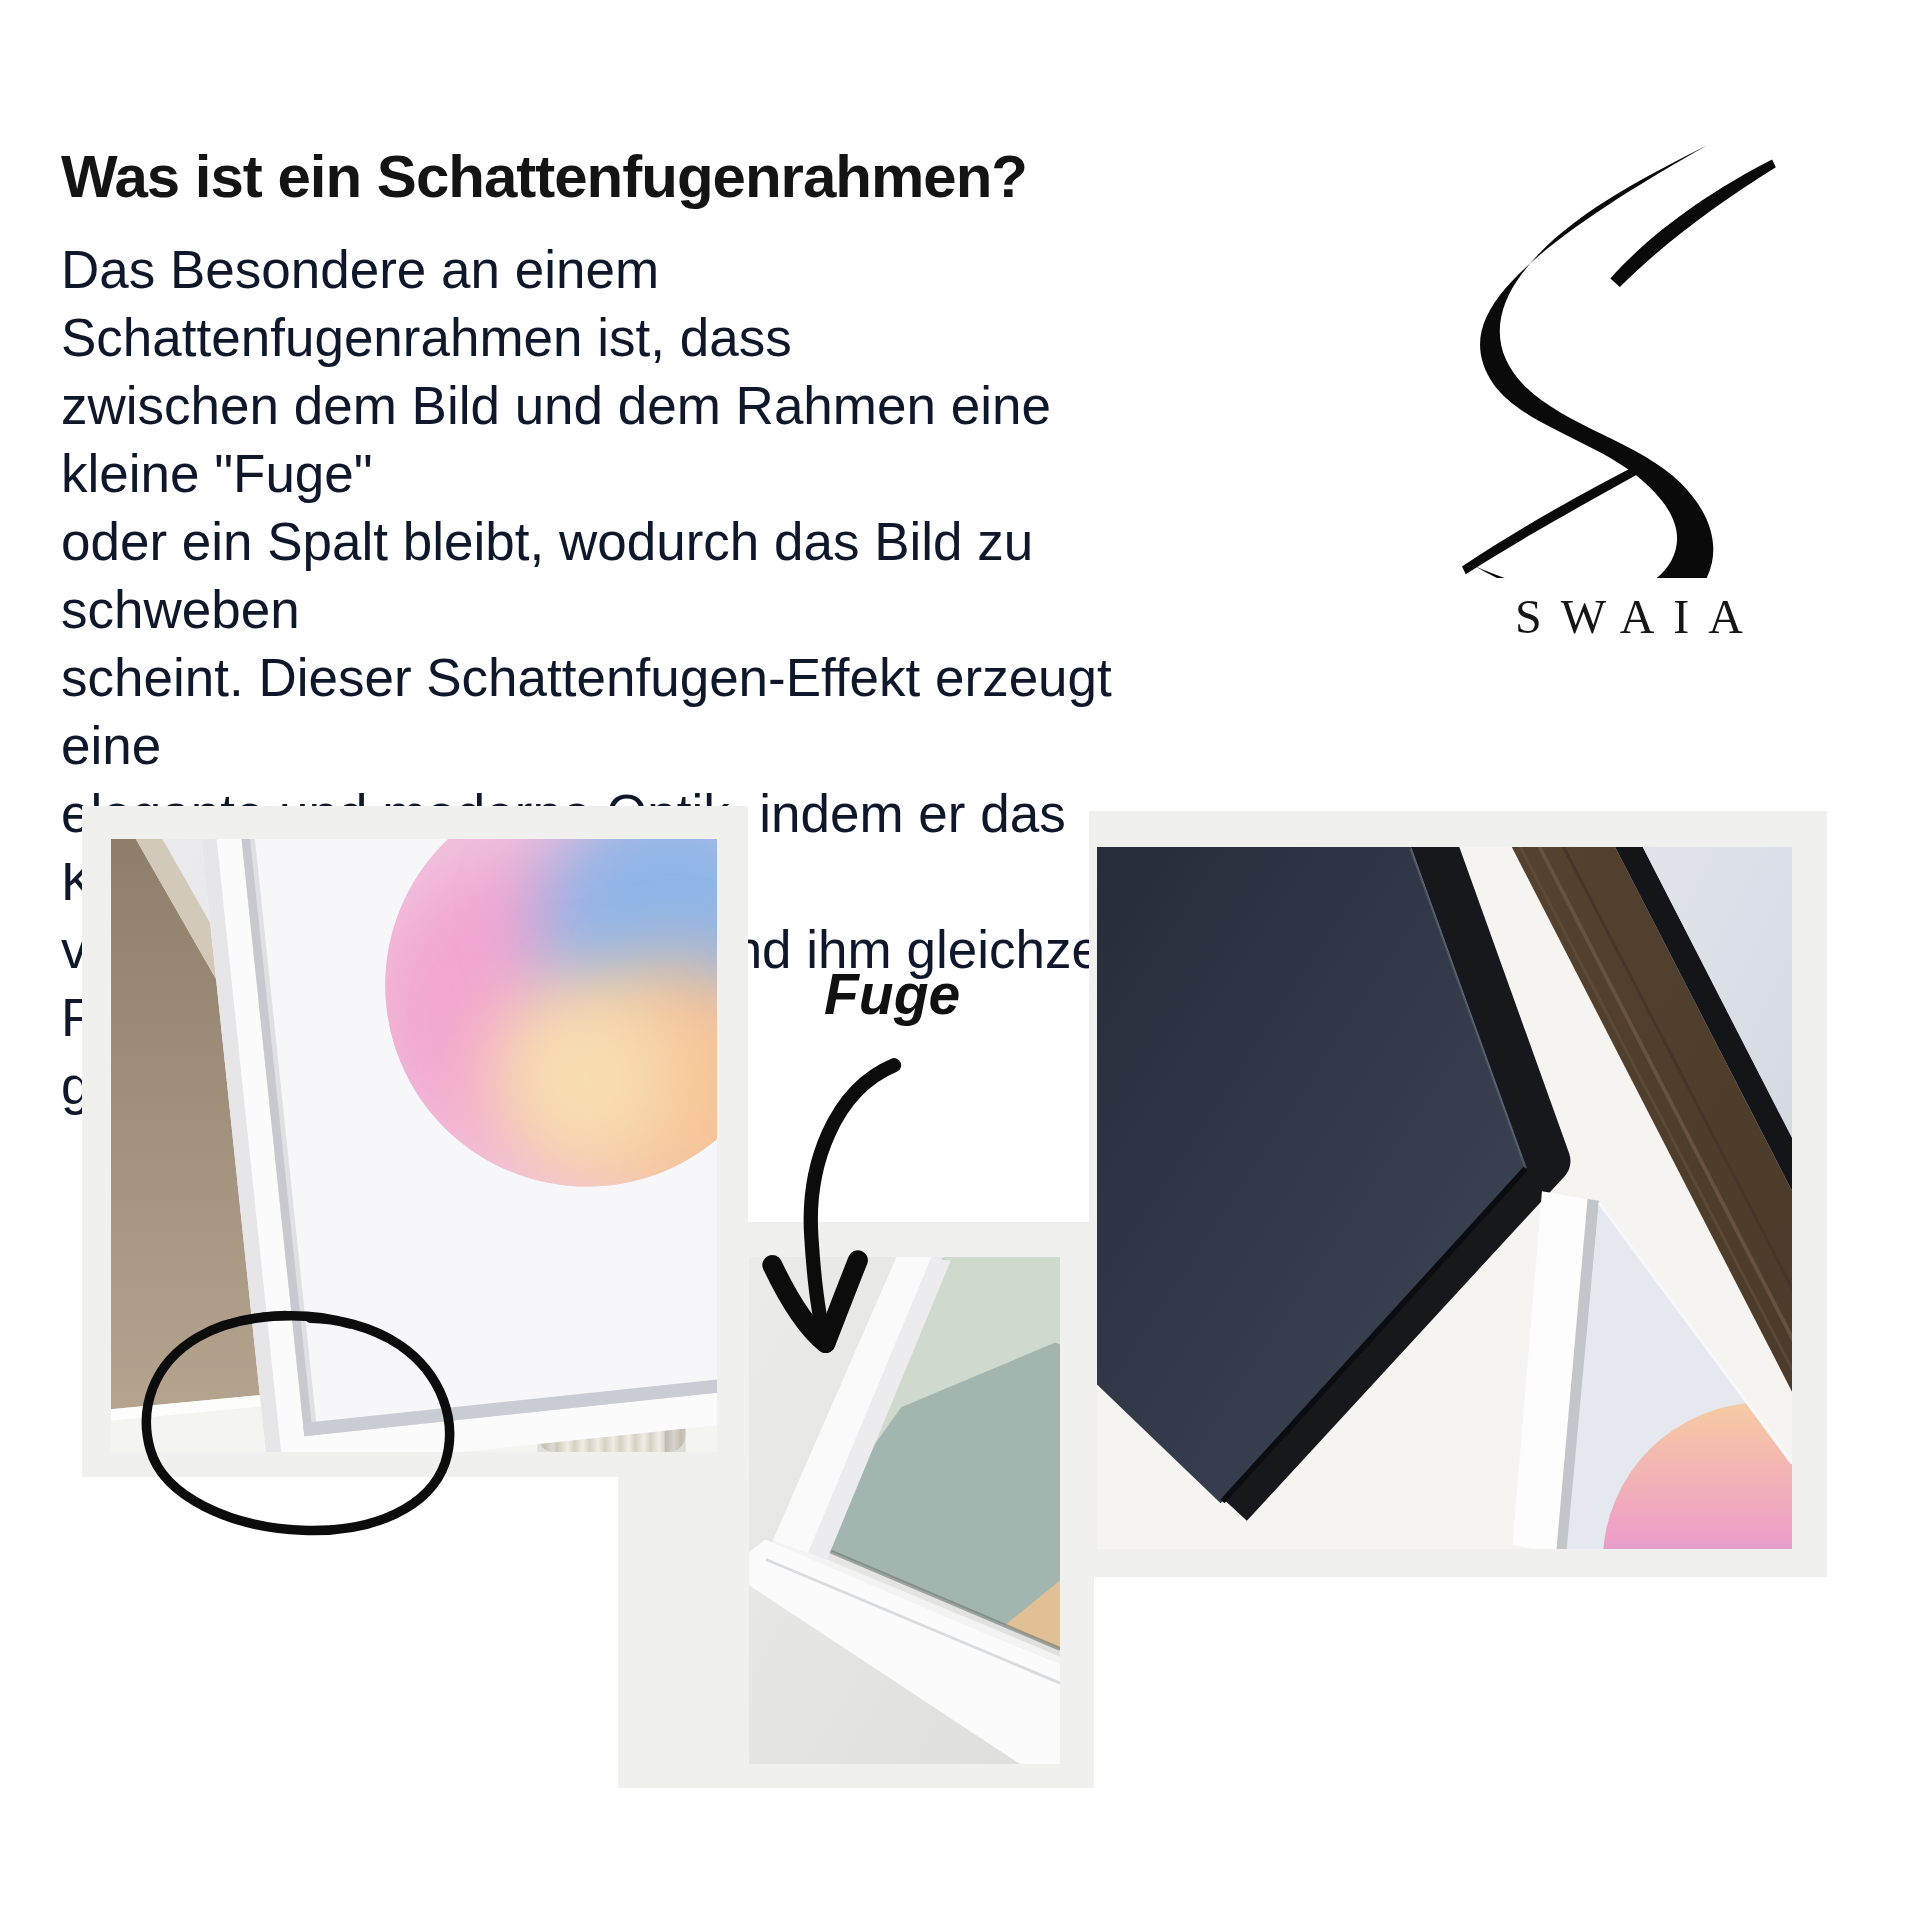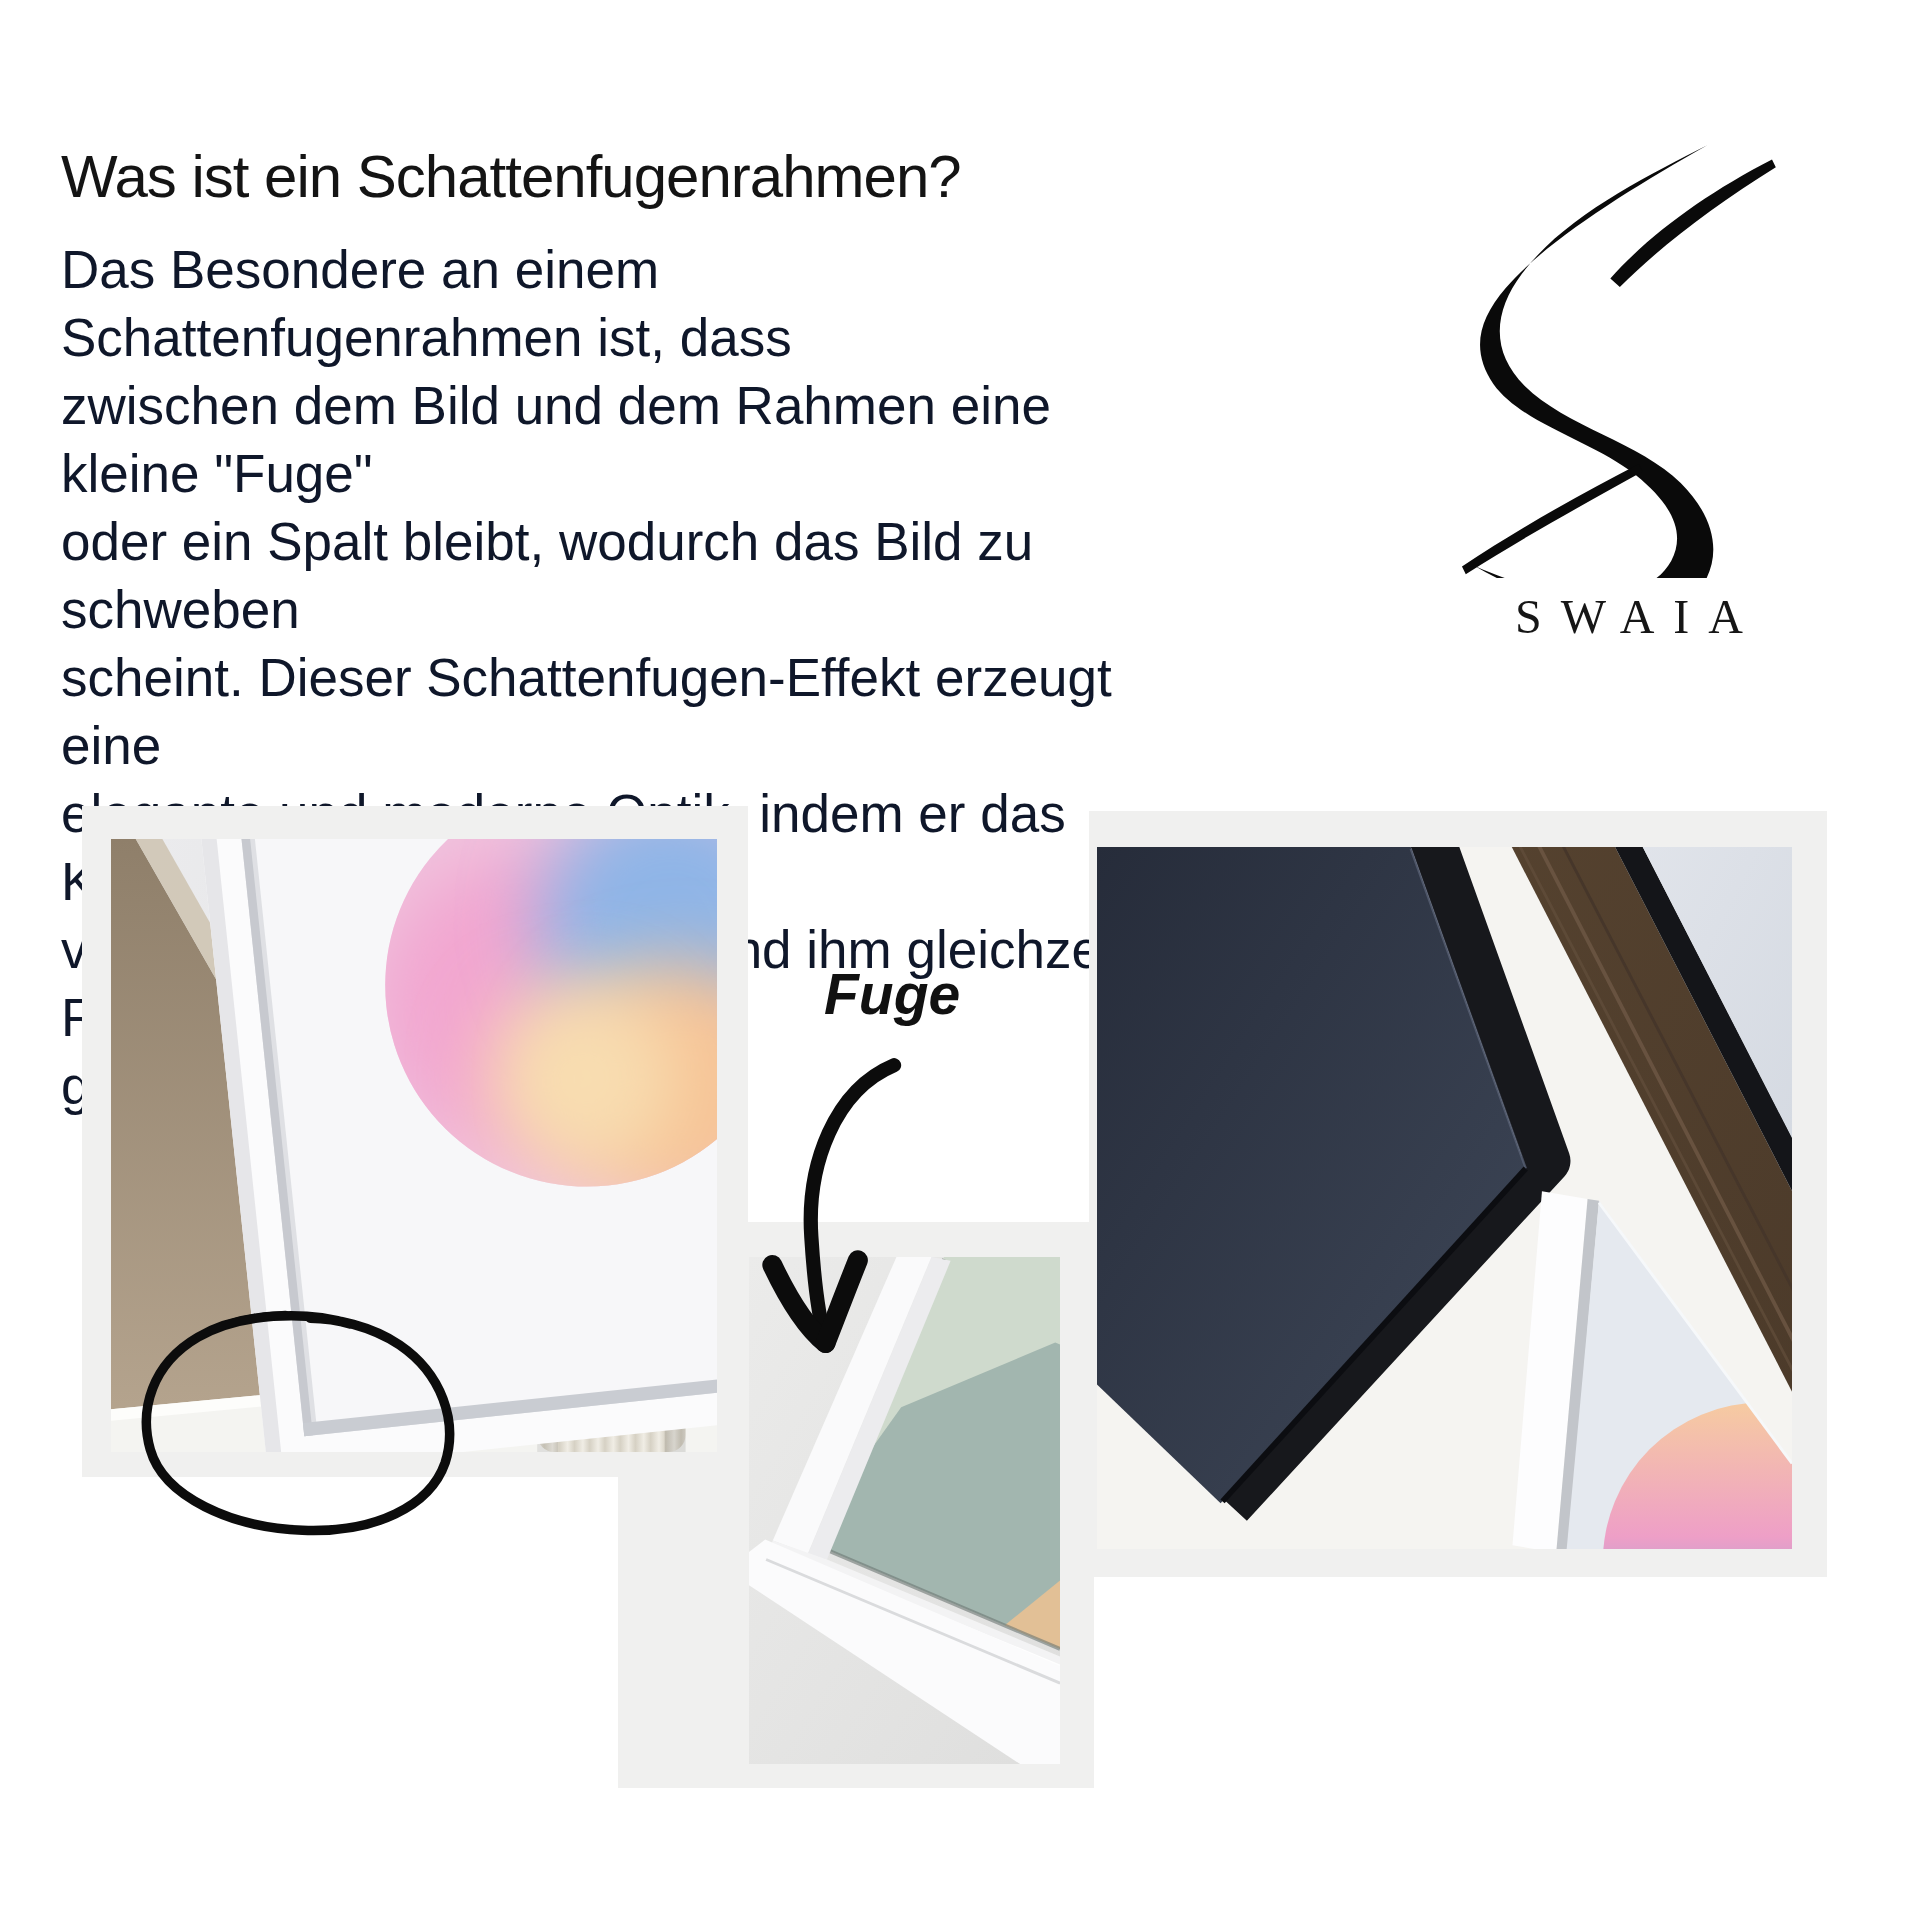--- a/index.html
+++ b/index.html
@@ -3,21 +3,21 @@
 <meta charset="utf-8">
 <style>
   html,body{margin:0;padding:0;}
   .page{
     position:relative;width:1926px;height:1926px;background:#ffffff;
     overflow:hidden;font-family:"Liberation Sans",sans-serif;color:#1a1a1a;
   }
   .abs{position:absolute;}
   
   .title{
-    left:61px;top:107px;font-size:60px;font-weight:400;letter-spacing:-1px;
+    left:61px;top:107px;font-size:60px;font-weight:700;letter-spacing:-1px;
     color:#141414;white-space:nowrap;line-height:1;
   }
   .intro{
     left:61px;top:183px;width:1122px;font-size:53px;line-height:68px;
     color:#0f172a;white-space:pre-line;font-weight:400;
   }
   
   .logo-box{left:1408px;top:93px;width:418px;height:547px;text-align:center;}
   .logo-s{position:absolute;left:14.3px;top:0;width:409px;height:485px;}
   .brand-name{

